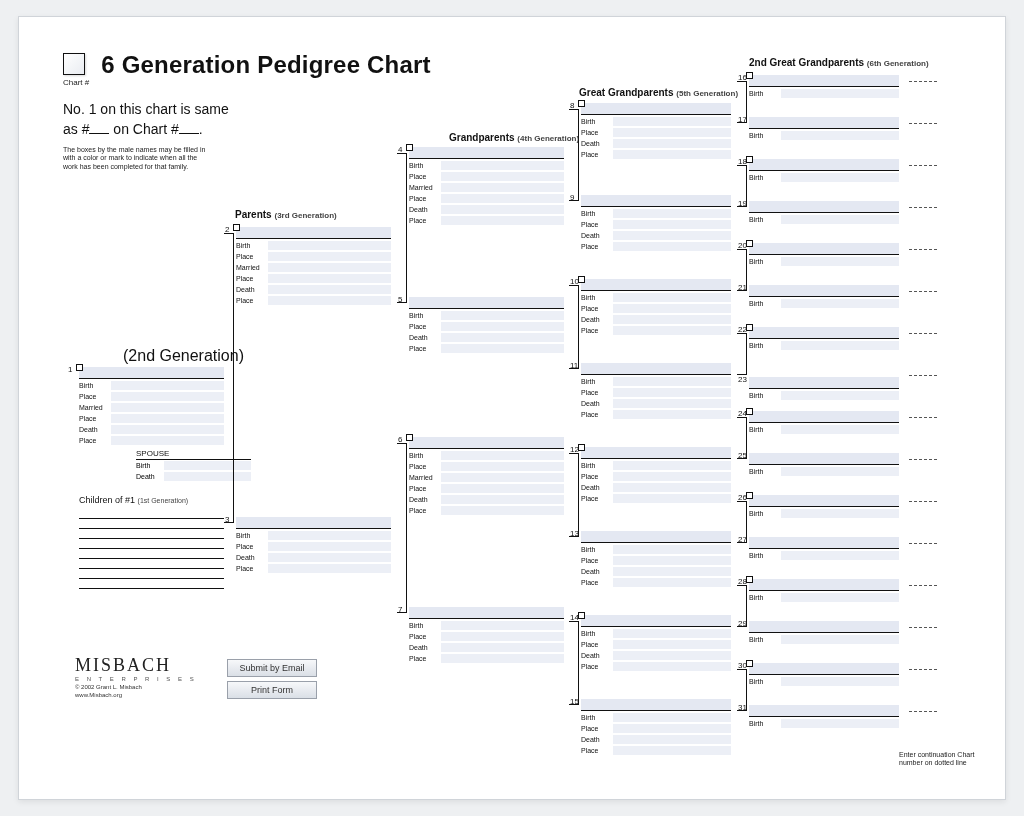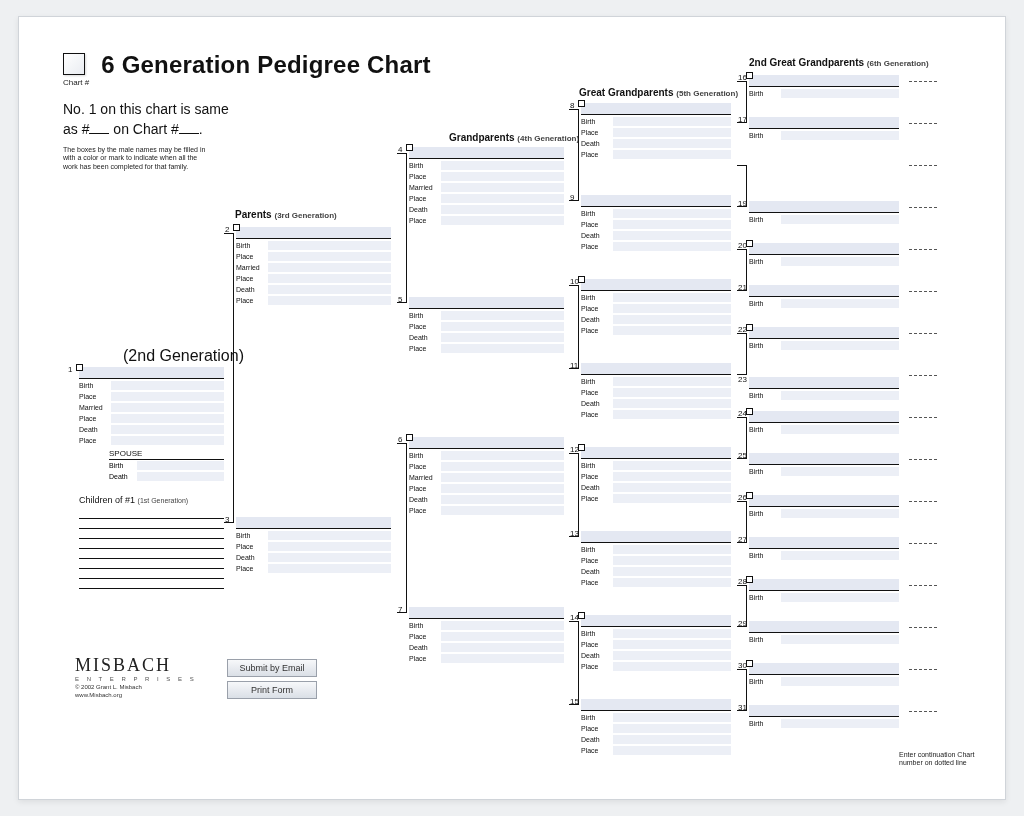--- a/index.html
+++ b/index.html
@@ -60,21 +60,21 @@
     height: 11px;
   }
   .person .lbl { font-size:7px; color:#111; white-space:nowrap; width: 28px; }
   .person .val {
     flex:1; height:9px; background:#eceff6;
   }
   .bracket {
     position:absolute; border:1px solid #111; border-left:none;
   }
   .secondgen-title { position:absolute; font-size:16px; color:#111; }
-  .spouse-box { position:absolute; }
+  .spouse-box { position:absolute;margin-left:27px; }
   .spouse-box .hd { font-size:8px; color:#111; border-bottom:1px solid #111; padding-bottom:1px; }
   .spouse-box .row { display:flex; gap:4px; height:11px; align-items:center; }
   .spouse-box .lbl { font-size:7px; width:24px; }
   .spouse-box .val { flex:1; height:9px; background:#eceff6; }
   .children-box { position:absolute; }
   .children-box .hd { font-size:9px; color:#111; margin-bottom:4px; }
   .children-box .line { height:10px; border-bottom:1px solid #111; }
 
   .btn {
     position:absolute; width:90px; height:18px;
@@ -537,20 +537,31 @@
         <div class="num">17</div>
         <div class="nameline"></div>
         <div class="fields">
           <div class="row">
             <span class="lbl">Birth</span>
             <span class="val"></span>
           </div>
         </div>
       </div>
       <div class="dash" style="left: 890px; top: 106px; width: 28px;"></div>
+      <div class="person" style="left: 730px; top: 142px; width: 150px;">
+        <div class="num">18</div>
+        <div class="mark"></div>
+        <div class="nameline"></div>
+        <div class="fields">
+          <div class="row">
+            <span class="lbl">Birth</span>
+            <span class="val"></span>
+          </div>
+        </div>
+      </div>
       <div class="dash" style="left: 890px; top: 148px; width: 28px;"></div>
       <div class="person" style="left: 730px; top: 184px; width: 150px;">
         <div class="num">19</div>
         <div class="nameline"></div>
         <div class="fields">
           <div class="row">
             <span class="lbl">Birth</span>
             <span class="val"></span>
           </div>
         </div>

